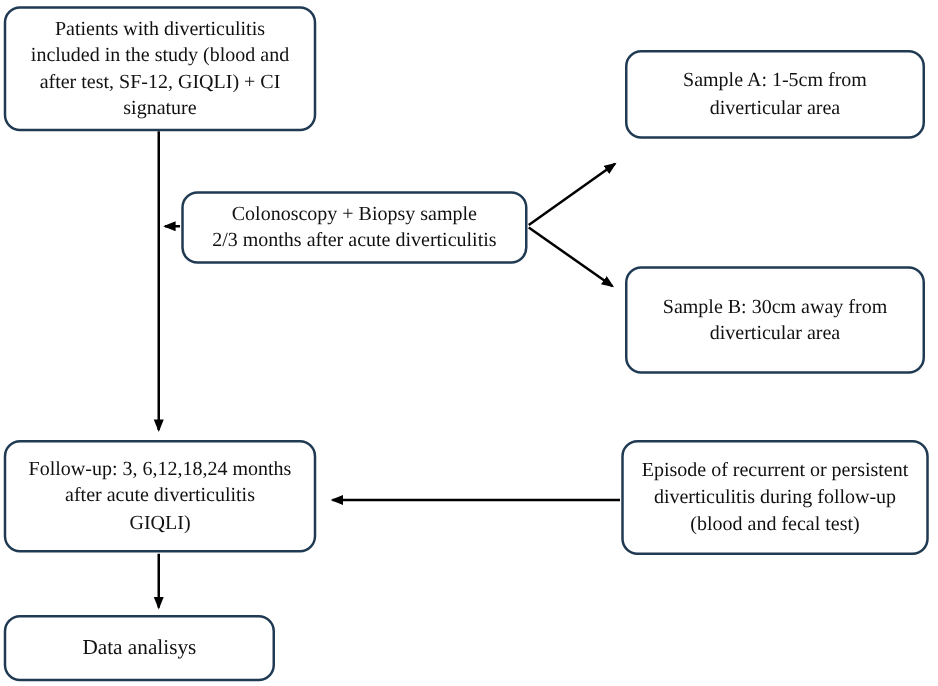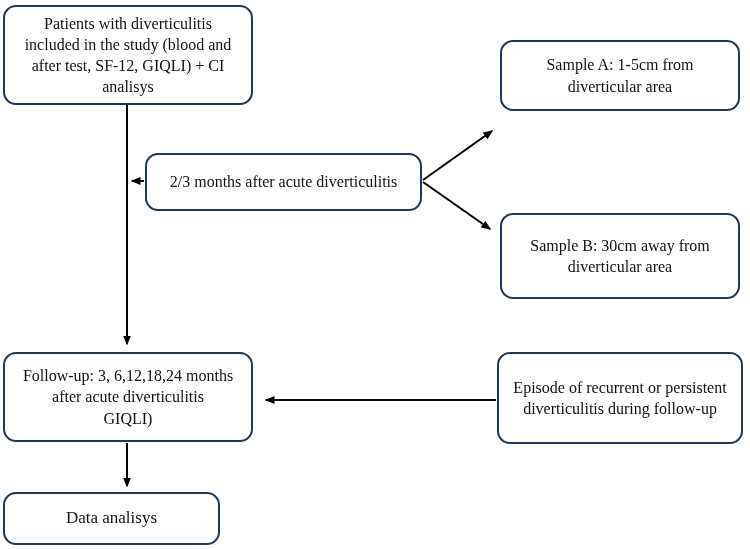--- a/index.html
+++ b/index.html
@@ -73,24 +73,25 @@
     <line x1="423" y1="180" x2="492" y2="131" marker-end="url(#ah)"></line>
     <line x1="423" y1="182" x2="490" y2="229" marker-end="url(#ah)"></line>
     <line x1="496" y1="400" x2="266" y2="400" marker-end="url(#ah)"></line>
     <line x1="127" y1="443" x2="127" y2="486" marker-end="url(#ah)"></line>
   </svg>
 
   <div class="node node-patients">
     <div class="tline">Patients with diverticulitis</div>
     <div class="tline">included in the study (blood and</div>
     <div class="tline">after test, SF-12, GIQLI) + CI</div>
-    <div class="tline">analisys</div>
+    <div class="tline">signature</div>
   </div>
 
   <div class="node node-colono">
+    <div class="tline">Colonoscopy + Biopsy sample</div>
     <div class="tline">2/3 months after acute diverticulitis</div>
   </div>
 
   <div class="node node-sample-a">
     <div class="tline">Sample A: 1-5cm from</div>
     <div class="tline">diverticular area</div>
   </div>
 
   <div class="node node-sample-b">
     <div class="tline">Sample B: 30cm away from</div>
@@ -99,19 +100,20 @@
 
   <div class="node node-followup">
     <div class="tline">Follow-up: 3, 6,12,18,24 months</div>
     <div class="tline">after acute diverticulitis</div>
     <div class="tline">GIQLI)</div>
   </div>
 
   <div class="node node-episode">
     <div class="tline">Episode of recurrent or persistent</div>
     <div class="tline">diverticulitis during follow-up</div>
+    <div class="tline">(blood and fecal test)</div>
   </div>
 
   <div class="node node-data">
     <div class="tline">Data analisys</div>
   </div>
 
 </div>
 
 </body></html>

